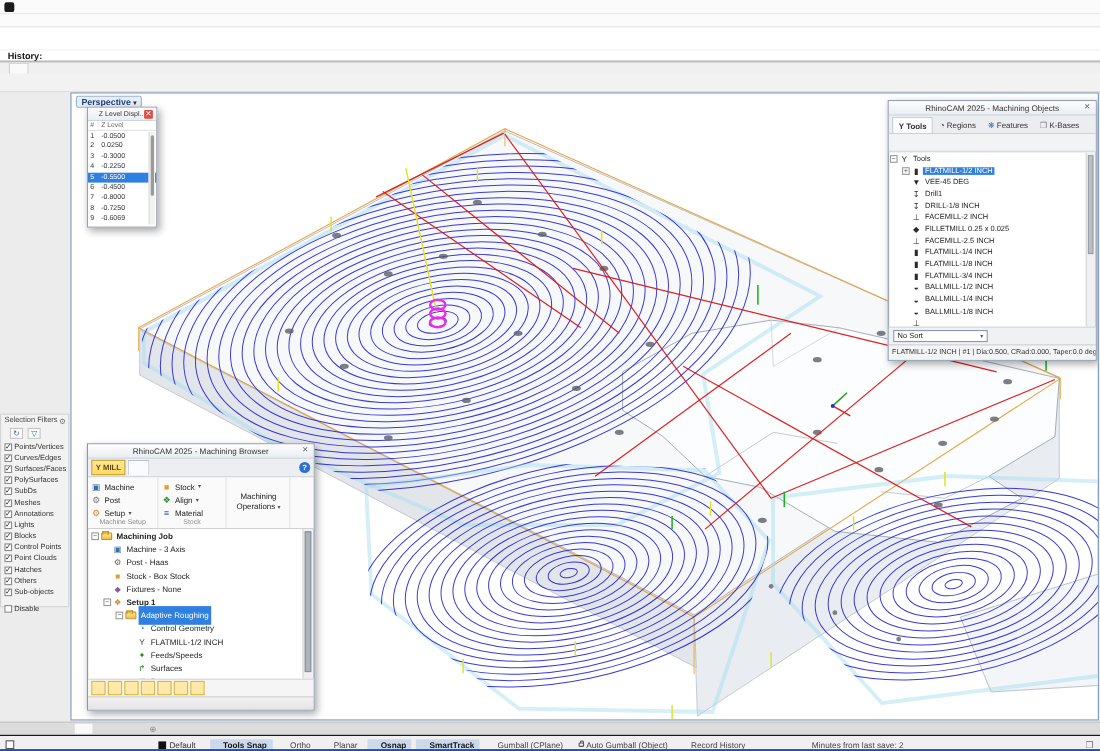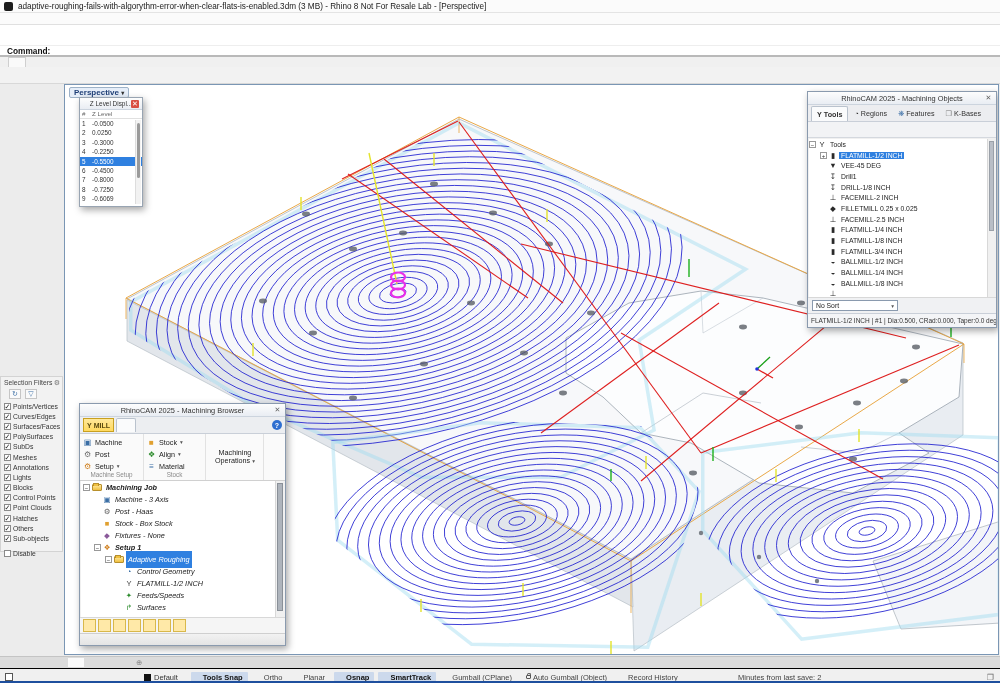--- a/index.html
+++ b/index.html
@@ -92,21 +92,21 @@
   .ribbon { position:absolute; left:0; right:0; top:30px; height:47px; background:#fafafa; border-bottom:1px solid #d0d0d0; display:flex; }
   .rb-group { position:relative; border-right:1px solid #e2e2e2; padding:2px 2px 9px 3px; }
   .rb-group.g1 { width:64px; } .rb-group.g2 { width:62px; } .rb-group.g3 { width:58px; display:flex; align-items:center; justify-content:center; padding-bottom:2px; }
   .rb-btn { display:flex; align-items:center; gap:3px; height:12px; font-size:7.2px; color:#222; }
   .rb-ic { width:9px; text-align:center; font-size:8px; }
   .rb-caret { font-size:5.5px; color:#555; }
   .rb-label { position:absolute; left:0; right:0; bottom:0; text-align:center; font-size:6.3px; color:#8a8a8a; height:9px; }
   .rb-ops { text-align:center; font-size:7.2px; color:#222; line-height:8.5px; }
   .mb-tree { position:absolute; left:1px; right:10px; top:77px; bottom:28px; background:#fff; overflow:hidden; font-size:7.3px; }
   .mb-row { display:flex; align-items:center; gap:2px; height:12px; white-space:nowrap; }
-  .mb-row .lbl { padding:4px 2px;font-style:italic; }
+  .mb-row .lbl { padding:4px 2px; }
   .mb-row.selected .lbl { background:#2f80e0; color:#fff; }
   .mb-row.bold .lbl { font-weight:bold; }
   .folder { width:10px; height:7px; background:linear-gradient(#ffe9a0,#f0c040); border:1px solid #b8902c; border-radius:1px; position:relative; flex:none; }
   .folder::before { content:""; position:absolute; left:0; top:-2px; width:4px; height:2px; background:#f0c040; border:1px solid #b8902c; border-bottom:none; }
   .mb-scroll { position:absolute; right:1px; top:77px; bottom:28px; width:9px; background:#f0f0f0; border-left:1px solid #d8d8d8; }
   .mb-thumb { position:absolute; left:1px; right:1px; top:2px; bottom:6px; background:#aeb4bc; border:1px solid #8a9098; }
   .mb-bottomicons { position:absolute; left:0; right:0; bottom:12px; height:16px; background:#f5f5f5; border-top:1px solid #d8d8d8; display:flex; align-items:center; gap:2px; padding-left:3px; }
   .mb-bicon { width:13px; height:13px; background:#ffe9a8; border:1px solid #d8b84b; display:flex; align-items:center; justify-content:center; font-size:8.5px; }
   .mb-bottomstrip { position:absolute; left:0; right:0; bottom:0; height:12px; background:linear-gradient(#f2f2f2,#e4e4e4); border-top:1px solid #cfcfcf; }
 
@@ -125,21 +125,20 @@
   .lock { width:5px; height:4px; border:1px solid #555; border-radius:1px; position:relative; margin-right:2px; flex:none; }
   .lock::before { content:""; position:absolute; top:-3px; left:0.5px; width:2px; height:2px; border:1px solid #555; border-bottom:none; border-radius:2px 2px 0 0; }
   .sb-right-icon { margin-left:auto; margin-right:6px; color:#666; font-size:8px; }
   .bottomedge { left:0; top:681px; width:1000px; height:2px; background:#1e4f9e; }
 </style>
 </head>
 <body>
 
 <div class="abs titlebar">
   <span class="app-icon"></span>
-  <span class="title-text">adaptive-roughing-fails-with-algorythm-error-when-clear-flats-is-enabled.3dm (3 MB) - Rhino 8 Not For Resale Lab - [Perspective]</span>
   <span class="win-controls">
 
   <span></span>
       <span></span>
       <span></span>
     </span>
 </div>
 
 <div class="abs menubar">
 
@@ -159,21 +158,21 @@
     <span class="menu-item"></span>
     <span class="menu-item"></span>
     <span class="menu-item"></span>
   </div>
 
 <div class="abs cmdhist">
 
 <div class="cmdhist-line"></div>
     <div class="cmdhist-line"></div>
   </div>
-<div class="abs cmdprompt">Command:</div>
+<div class="abs cmdprompt">History:</div>
 
 <div class="abs tabsrow">
 
 <span class="tb-tab active"></span>
     <span class="tb-tab"></span>
     <span class="tb-tab"></span>
     <span class="tb-tab"></span>
     <span class="tb-tab"></span>
     <span class="tb-tab"></span>
     <span class="tb-tab"></span>

